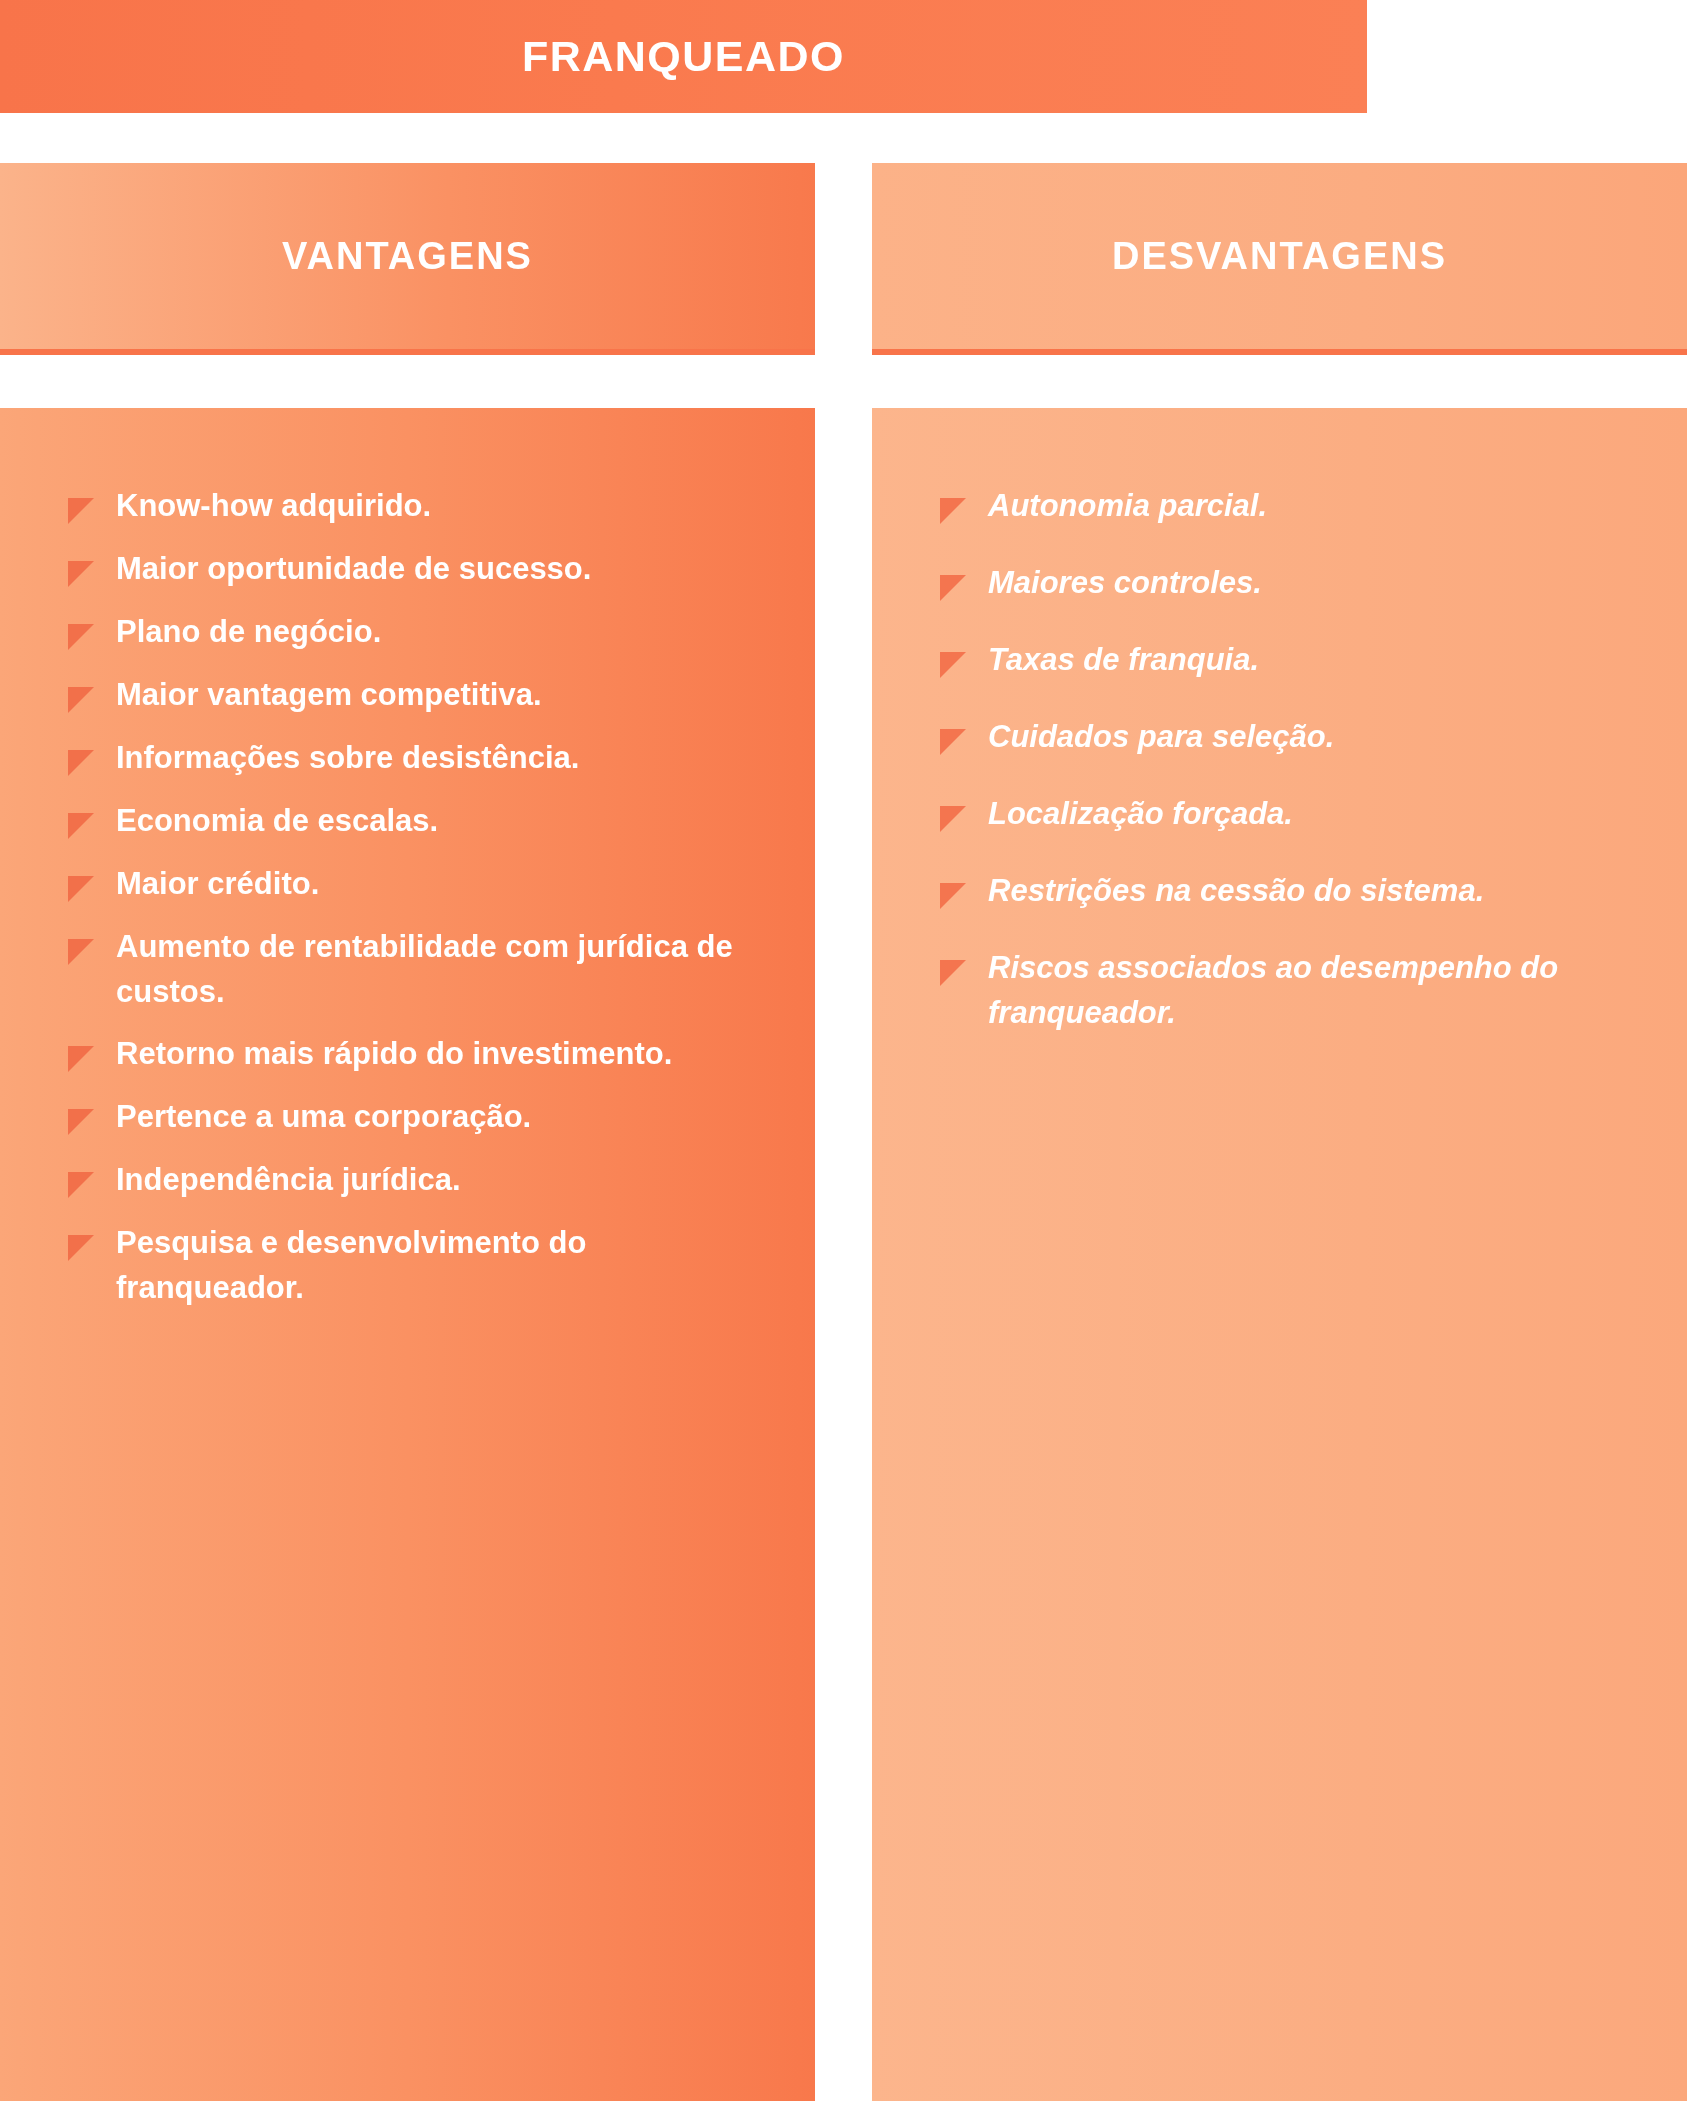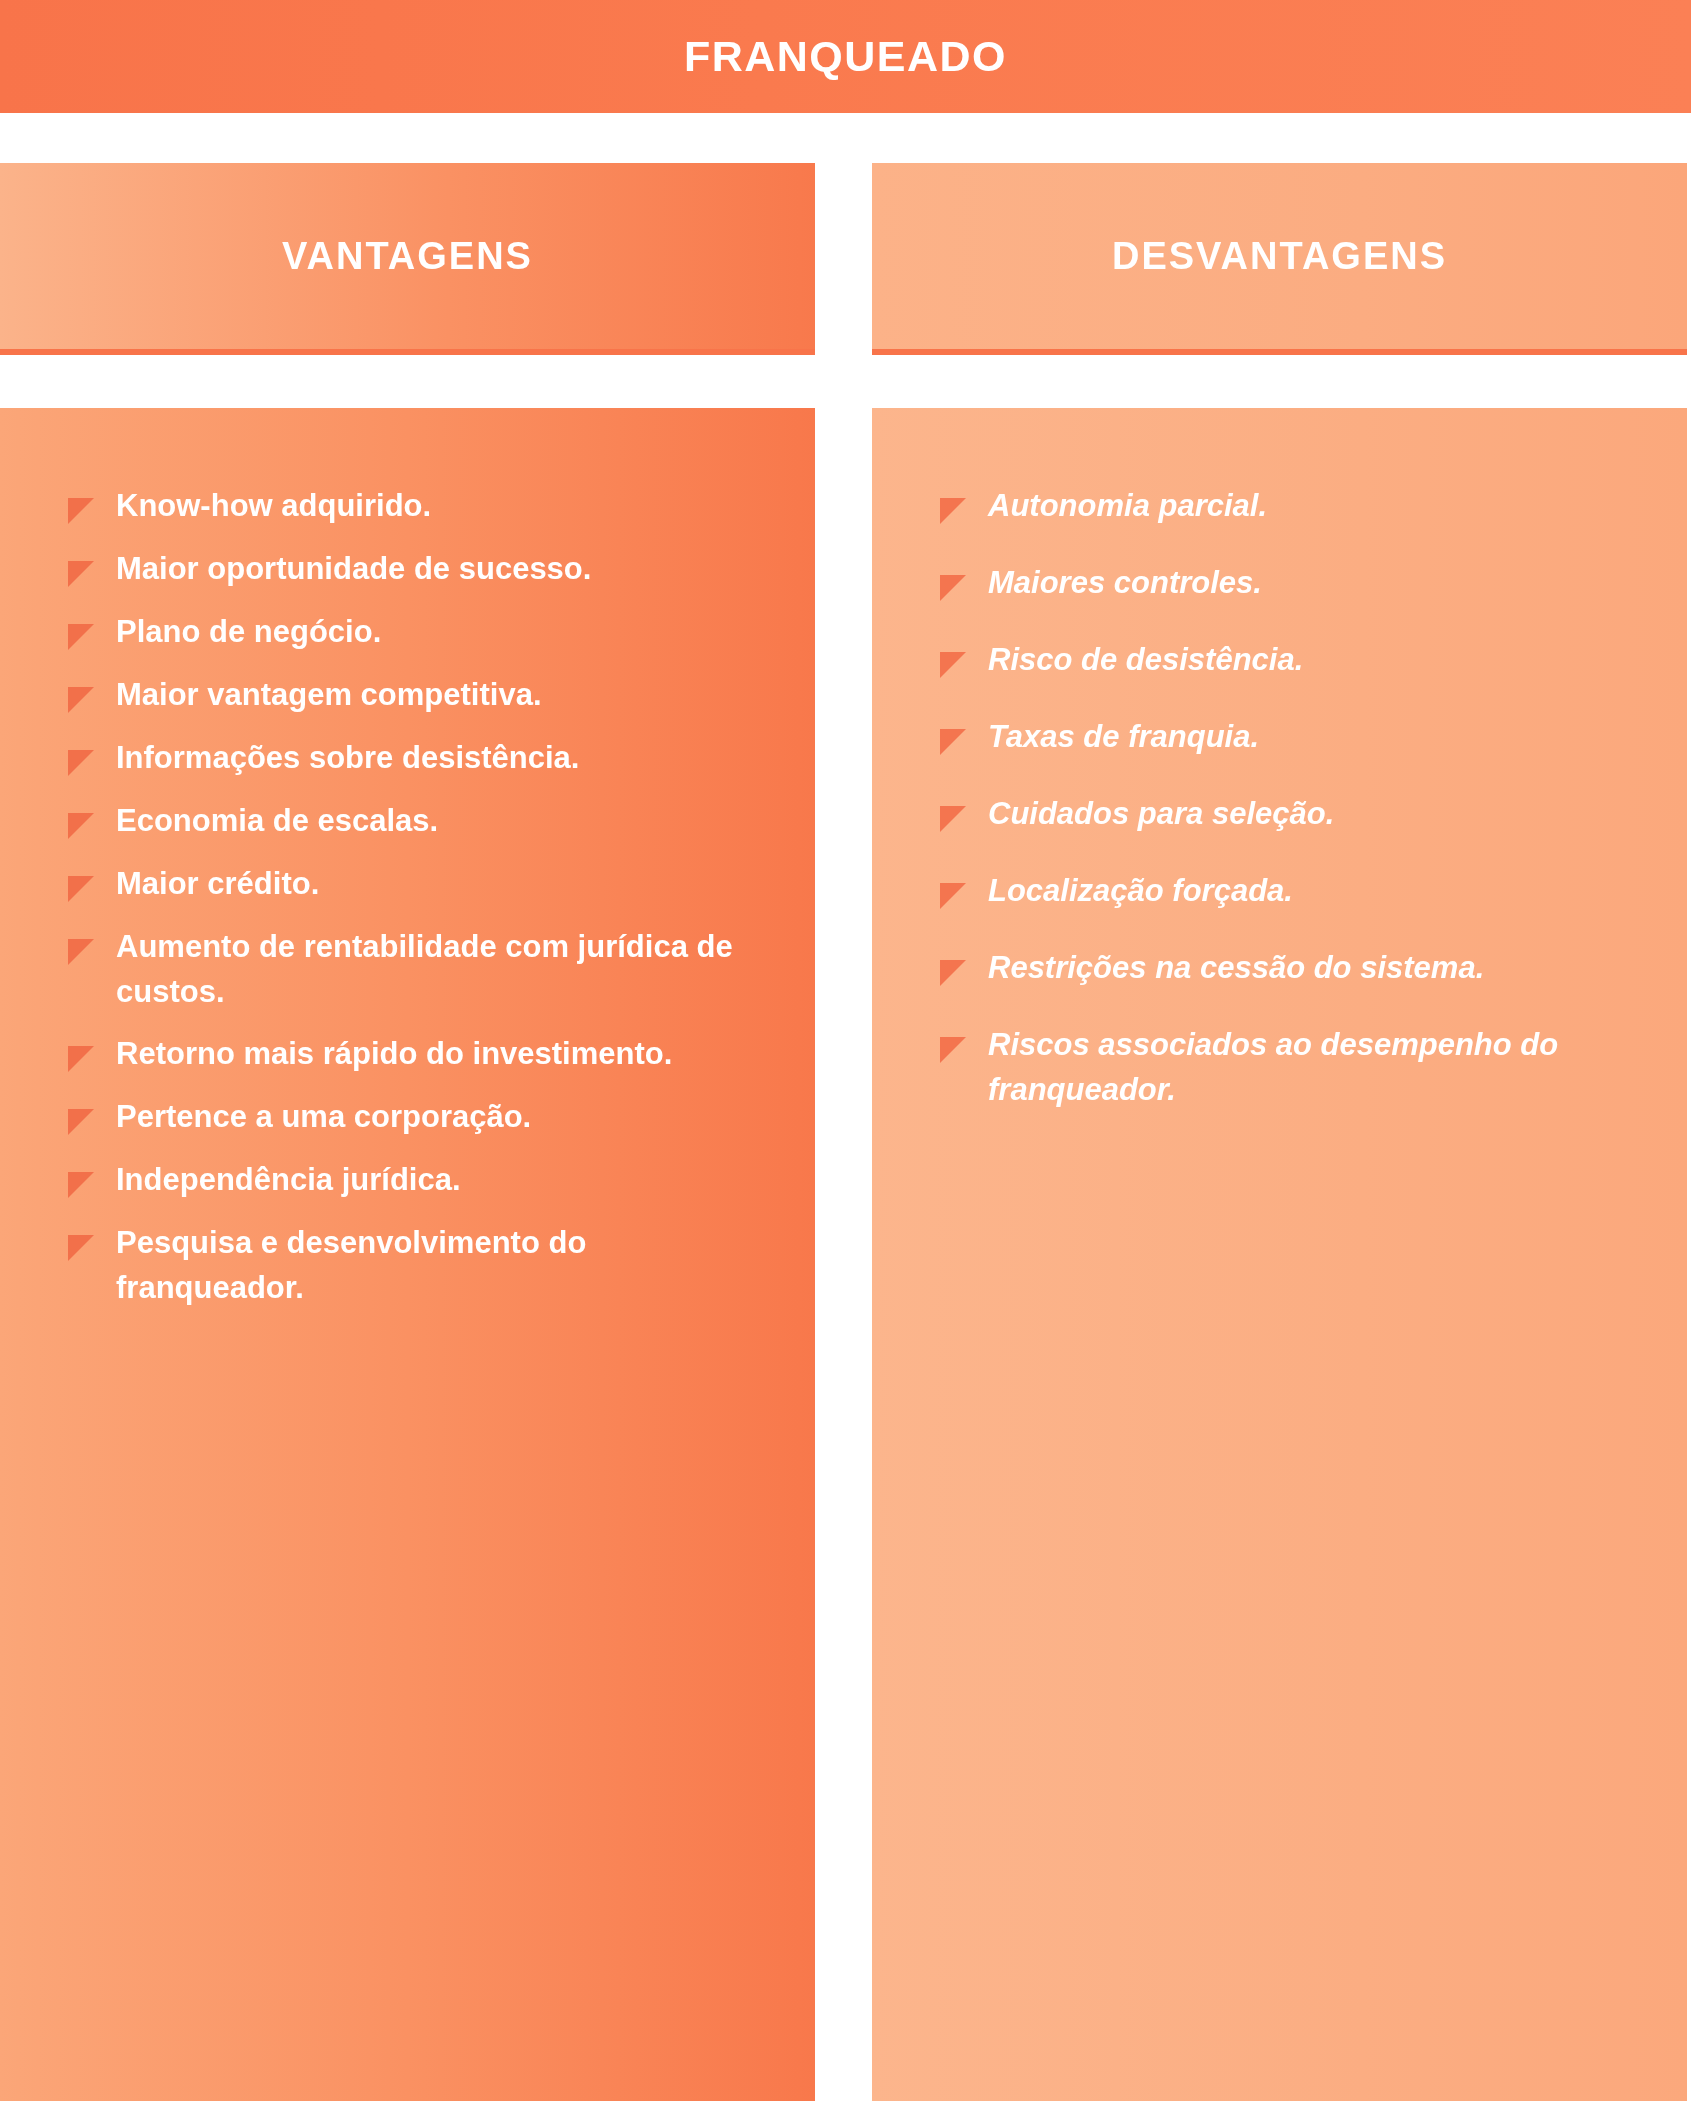--- a/index.html
+++ b/index.html
@@ -19,21 +19,21 @@
     width: 1691px;
     height: 2101px;
     background: #ffffff;
   }
 
   
   .title-bar {
     position: absolute;
     left: 0;
     top: 0;
-    width: 1691px;
+    width: 1367px;
     height: 113px;
     background: linear-gradient(to right, #f8744a 0%, #fa7a4e 45%, #fb8055 100%);
     display: flex;
     align-items: center;
     justify-content: center;
   }
   .title-bar .title-text {
     color: #ffffff;
     font-size: 43px;
     font-weight: bold;
@@ -218,24 +218,20 @@
           <li>
             <span class="bullet-icon"></span>
             <span class="bullet-text">Autonomia parcial.</span>
           </li>
           <li>
             <span class="bullet-icon"></span>
             <span class="bullet-text">Maiores controles.</span>
           </li>
           <li>
             <span class="bullet-icon"></span>
-            <span class="bullet-text">Risco de desistência.</span>
-          </li>
-          <li>
-            <span class="bullet-icon"></span>
             <span class="bullet-text">Taxas de franquia.</span>
           </li>
           <li>
             <span class="bullet-icon"></span>
             <span class="bullet-text">Cuidados para seleção.</span>
           </li>
           <li>
             <span class="bullet-icon"></span>
             <span class="bullet-text">Localização forçada.</span>
           </li>

